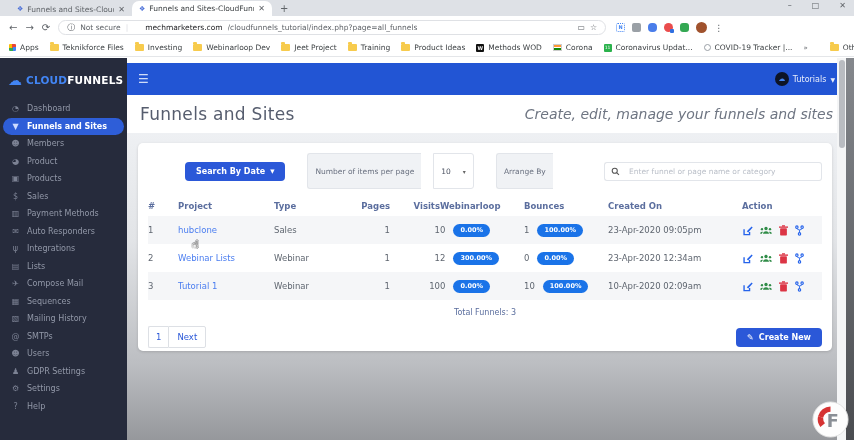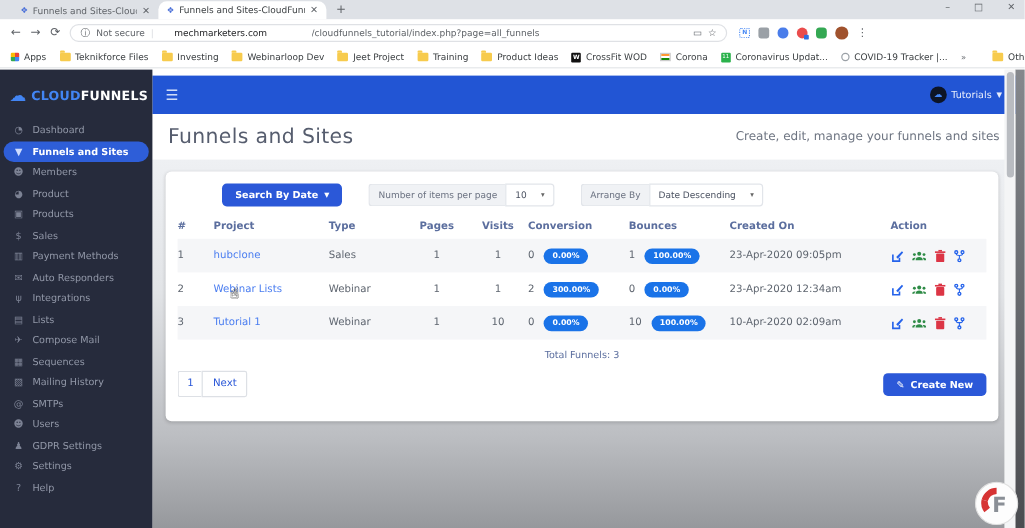--- a/index.html
+++ b/index.html
@@ -16,21 +16,21 @@
   .tab .close { font-size:8px; color:#5f6368; }
   .newtab { font-size:10px; color:#5f6368; margin-left:8px; margin-bottom:2px; }
   .wincontrols { position:absolute; right:8px; top:1px; display:flex; gap:20px; font-size:8px; color:#5f6368; }
 
   .toolbar { height:23px; background:#fff; display:flex; align-items:center; gap:8px; padding:0 9px; }
   .navbtn { color:#5f6368; font-size:10px; }
   .urlpill { width:548px; height:15px; border:1px solid #dfe1e5; border-radius:9px; display:flex; align-items:center; gap:5px; padding:0 8px; font-size:7.5px; color:#5f6368; }
   .urlpill .info { font-size:8px; }
   .urlpill .sep { color:#dadce0; }
   .urlpill .domain { color:#202124;padding-left:12px; }
-  .urlpill .path { color:#5f6368; white-space:nowrap; overflow:hidden; flex:1;margin-left:32px; }
+  .urlpill .path { color:#5f6368; white-space:nowrap; overflow:hidden; flex:1; }
   .urlpill .pillicon { font-size:8px; color:#5f6368; }
   .extrow { display:flex; align-items:center; gap:7px; margin-left:2px; }
   .ext { width:9px; height:9px; border-radius:2px; }
   .ext.n { background:#fff; border:1px dotted #4285f4; color:#4285f4; font-size:5px; line-height:7px; text-align:center; font-weight:bold; }
   .ext.gray { background:#9aa0a6; }
   .ext.blue { background:#4a7dea; border-radius:4px; }
   .ext.red { background:#ea4c4c; border-radius:50%; position:relative; }
   .ext.red::after { content:""; position:absolute; right:-1px; bottom:-1px; width:4px; height:4px; background:#2f6fe0; border-radius:1px; }
   .ext.green { background:#34a853; border-radius:3px; }
   .avatar { width:11px; height:11px; border-radius:50%; background:#a0522d; }
@@ -67,42 +67,42 @@
   
   .main { position:absolute; left:127px; right:8px; top:0; bottom:0; background:#fff; }
   .bluebar { margin-top:5px; height:32px; background:#2255d4; display:flex; align-items:center; justify-content:space-between; padding:0 11px; }
   .hamburger { color:#cfdcf8; font-size:12px; }
   .tut { display:flex; align-items:center; gap:4px; color:#e8edfb; font-size:8px; }
   .tut .av { width:14px; height:14px; border-radius:50%; background:#0d1426; color:#4285f4; font-size:7px; display:flex; align-items:center; justify-content:center; }
   .tut .caret { font-size:6px; }
 
   .pagehead { height:38px; background:#fff; display:flex; align-items:center; justify-content:space-between; padding:0 13px; }
   .ptitle { font-size:17px; color:#565d6e; letter-spacing:.3px; }
-  .psub { font-size:10px; color:#6e7582; }
+  .psub { font-size:14px; color:#6e7582;font-style:italic; }
 
   .content { position:absolute; top:75px; left:0; right:0; bottom:0; background:linear-gradient(180deg,#eef0f3 0%,#e2e4e7 35%,#bcbec2 75%,#96989c 100%); }
   .card { position:absolute; left:11px; right:14px; top:10px; height:208px; background:#fff; border-radius:5px; box-shadow:0 1px 3px rgba(0,0,0,.15); padding:10px 10px 0 10px; }
 
   .filterrow { display:flex; align-items:center; margin-bottom:6px;margin-left:37px; }
   .btn-blue { background:#2b58d8; color:#fff; font-size:8px; font-weight:bold; border:none; border-radius:4px; padding:5px 11px; display:inline-flex; align-items:center; gap:5px; cursor:pointer; font-family:inherit; }
   .btn-blue .caret { font-size:5.5px; }
-  .igroup { display:flex; align-items:stretch; height:19px; font-size:7.5px; margin-left:22px; }
+  .igroup { display:flex; align-items:stretch; height:36px; font-size:7.5px; margin-left:22px;gap:12px; }
   .igroup .lab { background:#f0f2f5; border:1px solid #e2e5ea; border-right:none; color:#6a7180; display:flex; align-items:center; padding:0 7px; border-radius:3px 0 0 3px; }
   .igroup .val { background:#fff; border:1px solid #e2e5ea; color:#4a5160; display:flex; align-items:center; gap:12px; padding:0 7px; border-radius:0 3px 3px 0; cursor:pointer; }
   .igroup .val .caret { font-size:6px; color:#666; }
   .searchgroup { margin-left:auto; display:flex; height:19px; width:218px; }
   .searchgroup .sic { border:1px solid #e2e5ea; border-right:none; border-radius:3px 0 0 3px; width:21px; display:flex; align-items:center; justify-content:center; background:#fff; }
   .searchgroup input { flex:1; border:1px solid #e2e5ea; border-left:none; border-radius:0 3px 3px 0; font-size:7.5px; padding:0 4px; color:#444; outline:none; font-family:inherit; }
   .searchgroup input::placeholder { color:#b9bec7; }
 
   .thead, .trow { display:grid; grid-template-columns:30px 96px 64px 52px 50px 84px 84px 134px auto; align-items:center; font-size:8.5px; }
   .thead { color:#5b6e9e; font-weight:bold; height:21px; }
   .trow { height:28px; color:#5f6670; }
   .trow.stripe { background:#f5f6f8; }
-  .cc { text-align:center; }
+  .cc { text-align:right; }
   .tlink { color:#4a7df0; cursor:pointer; }
   .numbadge { display:flex; align-items:center; }
   .badge { background:#1a73e8; color:#fff; font-size:6.5px; font-weight:bold; padding:2.5px 7px; border-radius:9px; margin-left:8px; }
   .actions { display:flex; align-items:center; gap:7px; }
   .actions svg { display:block; cursor:pointer; }
 
   .totalline { text-align:center; font-size:8px; color:#5b6e9e; margin:8px 0 9px 0; }
   .cardfoot { display:flex; align-items:center; justify-content:space-between; }
   .pager { display:flex; font-size:8.5px; color:#2b58d8; }
   .pager .pg { border:1px solid #dde0e5; background:#fff; padding:5px 8px; cursor:pointer; }
@@ -188,21 +188,21 @@
     <span class="bm">
         <span class="folder"></span>
         <span>Training</span>
       </span>
     <span class="bm">
         <span class="folder"></span>
         <span>Product Ideas</span>
       </span>
     <span class="bm">
         <span class="wbadge">W</span>
-        <span>CrossFit WOD</span>
+        <span>Methods WOD</span>
       </span>
     <span class="bm">
         <span class="flag"></span>
         <span>Corona</span>
       </span>
     <span class="bm">
         <span class="greensq">11</span>
         <span>Coronavirus Updat...</span>
       </span>
     <span class="bm">
@@ -324,34 +324,39 @@
             </button>
             <div class="igroup">
               <span class="lab">Number of items per page</span>
               <span class="val">
                 <span>10</span>
                 <span class="caret">▾</span>
               </span>
             </div>
             <div class="igroup">
               <span class="lab">Arrange By</span>
-              <span class="val">
-                <span>Date Descending</span>
-                <span class="caret">▾</span>
-              </span>
+            </div>
+            <div class="searchgroup">
+              <span class="sic">
+                <svg width="9" height="9" viewBox="0 0 12 12">
+                    <circle cx="5" cy="5" r="3.4" fill="none" stroke="#555" stroke-width="1.4"></circle>
+                    <path d="M7.6 7.6 L10.6 10.6" stroke="#555" stroke-width="1.4"></path>
+                  </svg>
+              </span>
+              <input type="text" placeholder="Enter funnel or page name or category" style="">
             </div>
           </div>
 
           <div class="thead">
             <span>#</span>
             <span>Project</span>
             <span>Type</span>
             <span class="cc">Pages</span>
             <span class="cc">Visits</span>
-            <span>Conversion</span>
+            <span>Webinarloop</span>
             <span>Bounces</span>
             <span>Created On</span>
             <span>Action</span>
           </div>
 
           <div class="trow stripe">
             <span>1</span>
             <span class="tlink">hubclone</span>
             <span>Sales</span>
             <span class="cc">1</span>

